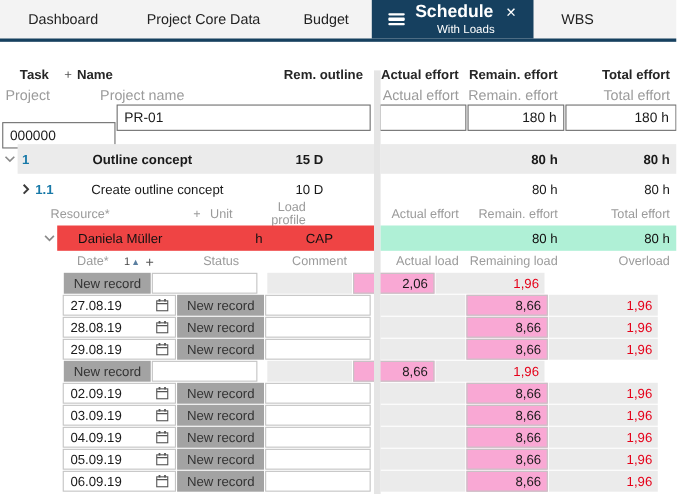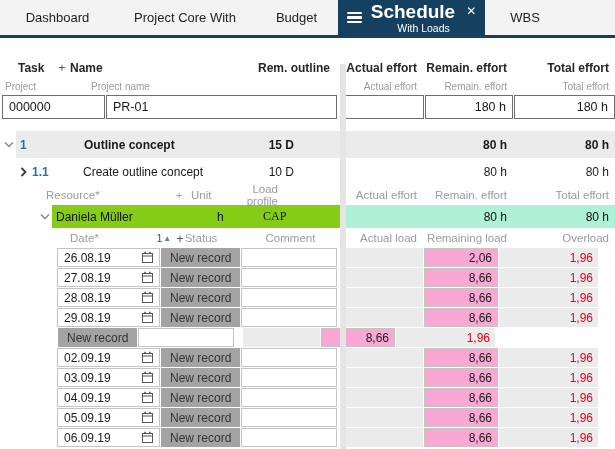--- a/index.html
+++ b/index.html
@@ -11,80 +11,80 @@
   
   .tabbar{height:35px;background:#f3f3f3;border-bottom:3px solid #16405f;display:flex;align-items:stretch;}
   .tab{display:flex;align-items:center;justify-content:center;font-size:13px;color:#222;cursor:pointer;white-space:nowrap;}
   .t0{width:115px}.t1{width:140px}.t2{width:83px}.tA{width:147px}.t4{width:80px}
   .tab.active{background:#16405f;color:#fff;}
   .tab.active .inner{display:flex;align-items:center;gap:9px;}
   .burger{display:flex;flex-direction:column;gap:2px;}
   .burger i{display:block;width:15px;height:2.5px;background:#fff;border-radius:1px;}
   .tstack{display:flex;flex-direction:column;align-items:center;line-height:1.15;}
   .trowline{display:flex;align-items:center;gap:11px;}
-  .ttitle{font-weight:bold;font-size:19px;}
+  .ttitle{font-weight:bold;font-size:16px;}
   .tclose{font-size:12px;}
   .tsub{font-size:10.5px;}
   
   .main{position:relative;width:615px;height:411px;background:#fff;}
   .vdiv{position:absolute;left:340px;top:6px;height:405px;width:6px;background:#e5e5e5;z-index:1;}
   .r{display:flex;position:relative;}
   .lz{width:340px;flex:none;display:flex;align-items:center;height:100%;box-sizing:border-box;}
   .rz{width:269px;flex:none;margin-left:6px;display:flex;align-items:center;height:100%;box-sizing:border-box;}
   .ae{width:77px}.re{width:90px}.te{width:102px}
   .ae,.re,.te{text-align:right;padding-right:6px;box-sizing:border-box;white-space:nowrap;}
   
   .hdr1{height:20px;margin-top:20px;font-size:12px;font-weight:bold;color:#262626;align-items:center;}
   .h-task{padding-left:18px;width:54px;box-sizing:border-box;}
   .h-plus{width:16px;color:#555;font-weight:normal;text-align:center;}
   .h-name{flex:1;}
   .h-dur{width:110px;text-align:right;padding-right:10px;box-sizing:border-box;}
-  .hdr2{height:17px;font-size:10px;color:#9b9b9b;}
+  .hdr2{height:17px;font-size:13px;color:#9b9b9b;}
   .h-project{padding-left:5px;width:85px;box-sizing:border-box;}
   .h-pname{flex:1;padding-left:6px;}
   
   .inrow{height:26px;}
   .cellbox{height:24px;box-sizing:border-box;border:1px solid #6e6e6e;background:#fff;
     font-family:inherit;font-size:12.5px;color:#1a1a1a;padding:0 6px;outline:none;}
-  .b-id{margin-left:2px;width:103px;}
+  .b-id{margin-left:2px;width:103px;margin-top:16px;}
   .b-name{margin-left:1px;width:231px;}
   .b-ae{margin-left:8px;width:79px;text-align:right;}
   .b-re{margin-left:1px;width:88px;text-align:right;}
   .b-te{margin-left:1px;width:101px;text-align:right;}
   .gap{height:10px;}
   
   .trow{height:27px;font-size:12px;color:#1a1a1a;}
   .chev{width:14px;flex:none;display:flex;justify-content:center;align-items:center;cursor:pointer;}
   .sp2{width:2px;flex:none}.sp16{width:16px;flex:none}.sp38{width:38px;flex:none}
   .sp46{width:46px;flex:none}.sp57{width:57px;flex:none}
   .band{flex:1;height:100%;display:flex;align-items:center;}
   .grayband{background:#ebebeb;}
-  .greenband{background:#84cc16;}
+  .greenband{background:#ef4444;padding-left:15px;}
   .num{width:68px;padding-left:4px;box-sizing:border-box;font-weight:bold;color:#1879a8;}
   .num2{width:53px;padding-left:2px;box-sizing:border-box;font-weight:bold;color:#1879a8;}
   .tname{flex:1;}
   .tdur{width:110px;text-align:right;padding-right:46px;box-sizing:border-box;}
   .bold{font-weight:bold;}
   .graybg{background:#ebebeb;}
   .greenbg{background:#aff0d6;}
   .z2{z-index:2;}
   
   .reshdr{height:20px;font-size:11.5px;color:#9b9b9b;}
   .rh-res{width:127px;}
   .rh-plus{width:12px;text-align:center;}
   .rh-unit{width:48px;padding-left:6px;box-sizing:border-box;}
   .rh-prof{flex:1;text-align:right;padding-right:62px;box-sizing:border-box;}
   
   .grow{height:23px;font-size:12px;color:#111;}
   .g-name{width:165px;padding-left:4px;box-sizing:border-box;}
   .g-unit{width:46px;}
-  .g-prof{flex:1;font-family:Liberation Serif, serif;}
+  .g-prof{flex:1;}
   
   .loadhdr{height:20px;font-size:11.5px;color:#9b9b9b;}
-  .lh-date{width:103px;display:flex;align-items:center;padding-left:13px;box-sizing:border-box;gap:44px;}
+  .lh-date{width:103px;display:flex;align-items:center;padding-left:13px;box-sizing:border-box;}
   .lh-sort{margin-left:14px;display:flex;align-items:center;color:#444;}
   .lh-sort .sn{font-size:10px;}
   .lh-sort .sa{font-size:8px;color:#5b7fa0;margin-left:1px;}
   .lh-sort .sp{font-size:13px;color:#555;margin-left:5px;}
   .lh-status{width:80px;margin-left:1px;text-align:center;}
   .lh-comment{width:97px;margin-left:1px;text-align:center;}
   .lrow{height:19px;margin-bottom:1px;font-size:12px;color:#1a1a1a;}
   .lrow>div{display:flex;align-items:center;box-sizing:border-box;}
   .dcell{width:103px;border:1px solid #c4c4c4;background:#fff;padding:0 5px 0 6px;}
   .dtext{flex:1;}
@@ -96,21 +96,21 @@
   .ovcell{width:99px;margin-left:1px;background:#ebebeb;color:#e50019;justify-content:flex-end;padding-right:5px;}
 </style>
 </head>
 <body>
 
 <div class="tabbar">
   <div class="tab t0">
     <span>Dashboard</span>
   </div>
   <div class="tab t1">
-    <span>Project Core With</span>
+    <span>Project Core Data</span>
   </div>
   <div class="tab t2">
     <span>Budget</span>
   </div>
   <div class="tab tA active">
     <span class="inner">
       <span class="burger">
           <i></i>
           <i></i>
           <i></i>
@@ -264,31 +264,20 @@
       <span class="ae">Actual load</span>
       <span class="re">Remaining load</span>
       <span class="te">Overload</span>
     </div>
   </div>
 
   <div id="load-rows">
 
       <div class="r lrow">
         <span class="sp57"></span>
-        <div class="dcell">
-          <span class="dtext">26.08.19</span>
-          <span class="calicon">
-            <svg width="13" height="13" viewBox="0 0 13 13">
-              <rect x="1.5" y="2.5" width="10" height="9" fill="none" stroke="#555" stroke-width="1"></rect>
-              <line x1="1.5" y1="5" x2="11.5" y2="5" stroke="#555" stroke-width="1"></line>
-              <line x1="4" y1="0.8" x2="4" y2="3" stroke="#555" stroke-width="1.6"></line>
-              <line x1="9" y1="0.8" x2="9" y2="3" stroke="#555" stroke-width="1.6"></line>
-            </svg>
-          </span>
-        </div>
         <div class="scell">
           <span>New record</span>
         </div>
         <div class="ccell">
           <span></span>
         </div>
         <div class="alcell">
           <span></span>
         </div>
         <div class="rlcell">

